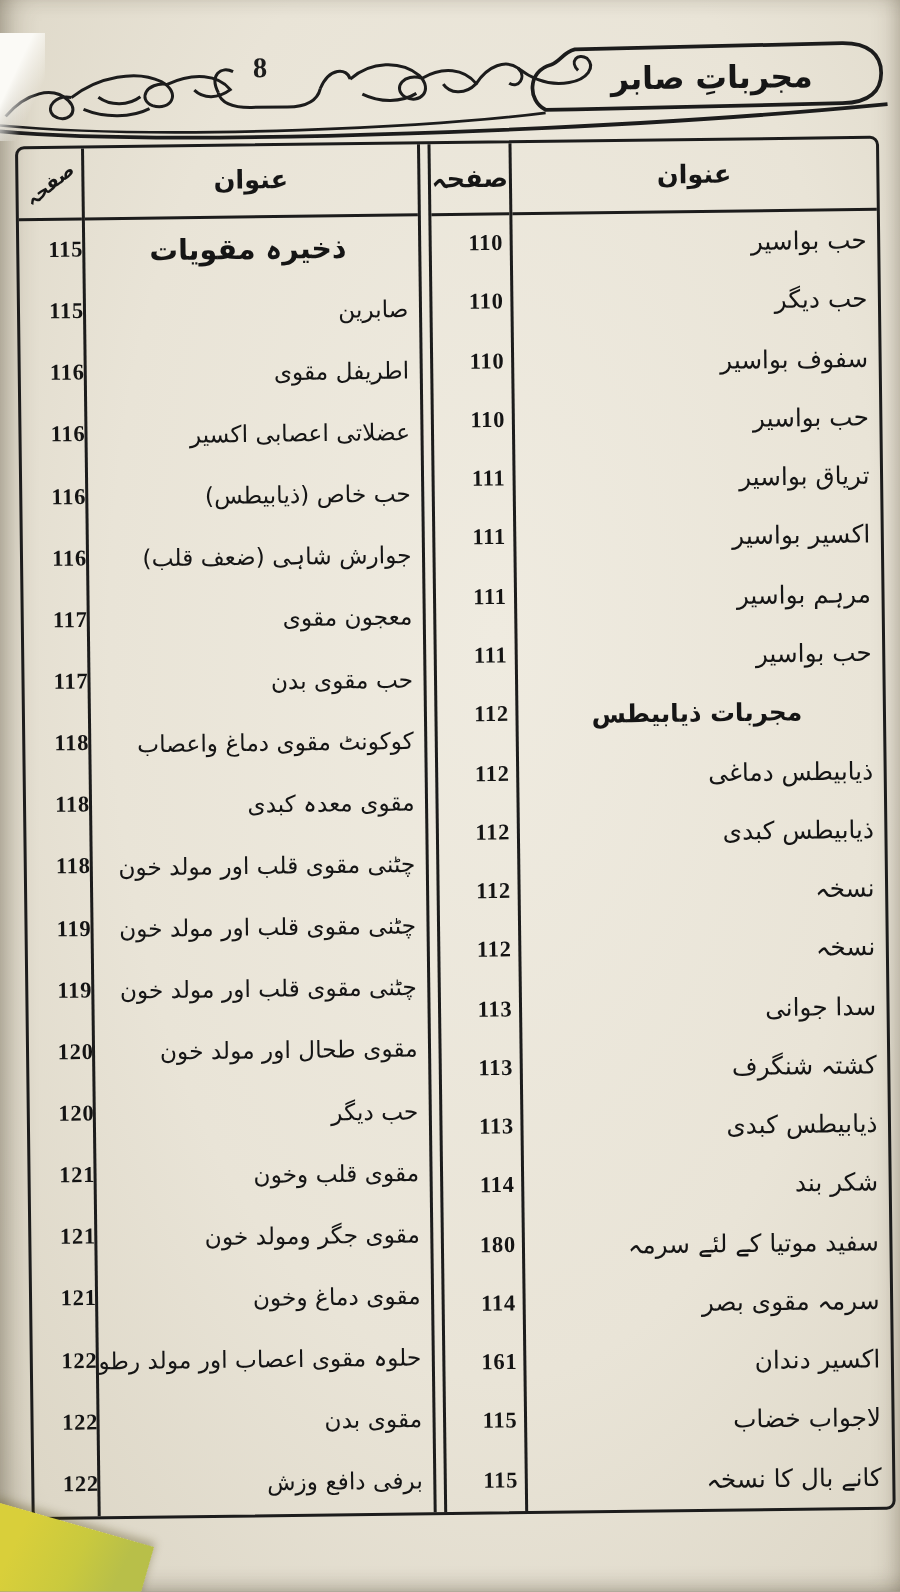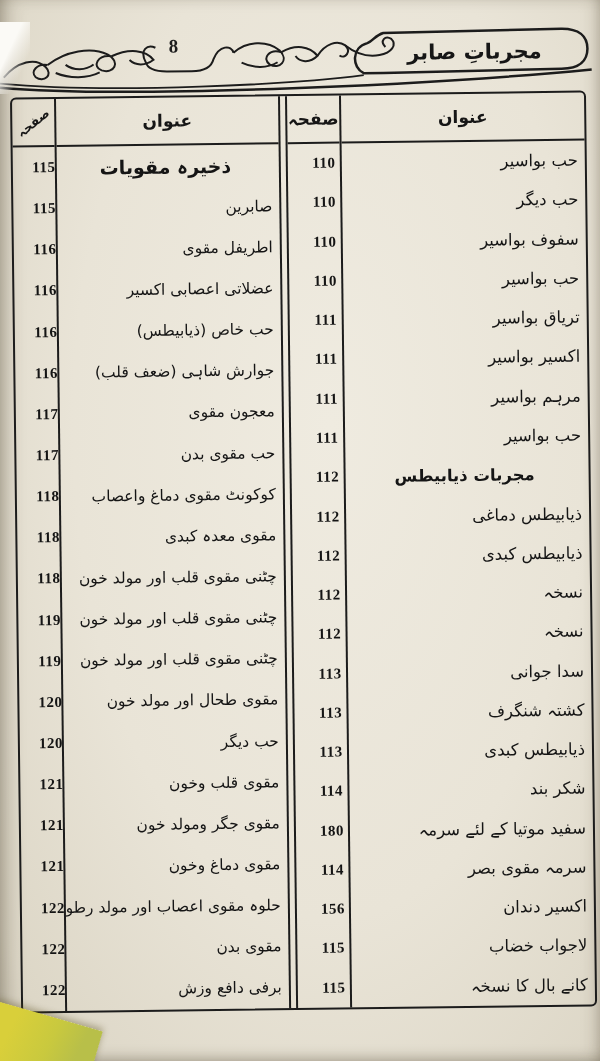--- a/index.html
+++ b/index.html
@@ -196,21 +196,21 @@
             <div class="num">112</div>
             <div class="num">112</div>
             <div class="num">112</div>
             <div class="num">112</div>
             <div class="num">113</div>
             <div class="num">113</div>
             <div class="num">113</div>
             <div class="num">114</div>
             <div class="num">180</div>
             <div class="num">114</div>
-            <div class="num">156</div>
+            <div class="num">161</div>
             <div class="num">115</div>
             <div class="num">115</div>
           </div>
       </div>
       <div class="col title-col">
         <div class="hcell">
           <span>عنوان</span>
         </div>
         <div class="cells">
             <div class="ttl">حب بواسیر</div>

